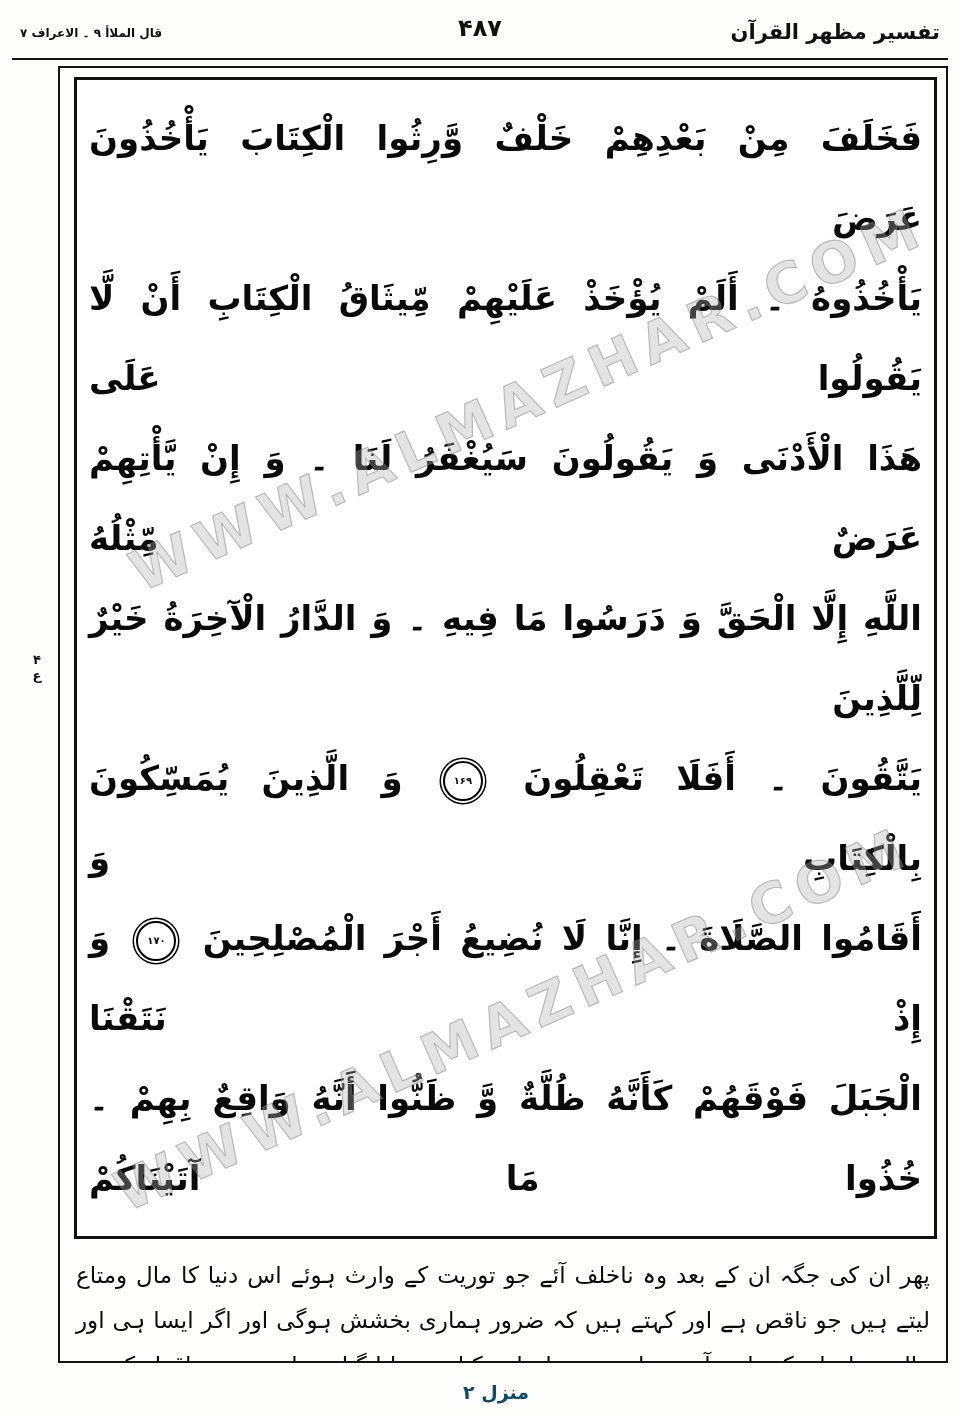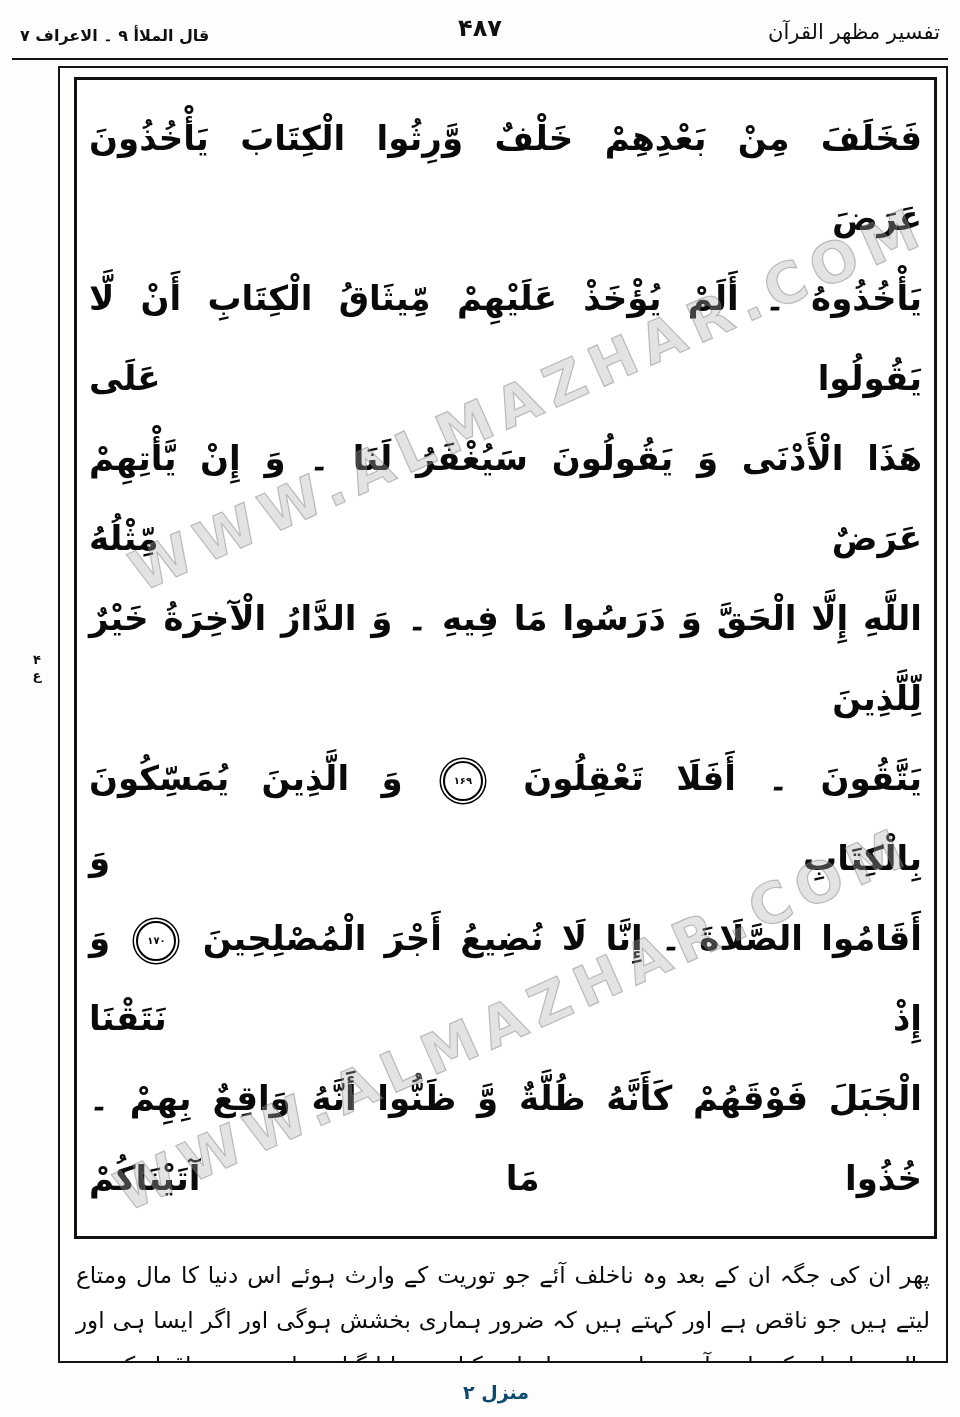--- a/index.html
+++ b/index.html
@@ -8,23 +8,23 @@
     background:#ffffff;
     font-family:"DejaVu Sans", sans-serif;
     overflow:hidden;
   }
   .page{
     position:relative;width:960px;height:1417px;background:#fdfdfb;overflow:hidden;
     direction:rtl;
   }
   
   .header{position:absolute;top:12px;left:18px;right:18px;height:44px;z-index:4;}
-  .h-right{position:absolute;right:2px;top:8px;font-size:21px;font-weight:normal;color:#111;}
+  .h-right{position:absolute;right:2px;top:8px;font-size:21px;font-weight:bold;color:#111;}
   .h-center{position:absolute;left:50%;transform:translateX(-50%);top:2px;font-size:24px;font-weight:bold;color:#111;letter-spacing:2px;}
-  .h-left{position:absolute;left:2px;top:14px;font-size:16px;font-weight:bold;color:#111;direction:rtl;}
+  .h-left{position:absolute;left:2px;top:14px;font-size:12px;font-weight:bold;color:#111;direction:rtl;}
   .header-rule{position:absolute;top:58px;left:12px;right:12px;border-top:2.5px solid #141414;z-index:4;}
   
   .frame{
     position:absolute;top:66px;left:58px;right:12px;bottom:54px;
     border:2px solid #141414;background:#fffffe;overflow:hidden;z-index:2;
   }
   
   .quran-box{
     margin:9px 9px 0 14px;border:3px solid #101010;
     padding:18px 12px;direction:rtl;background:#fff;

